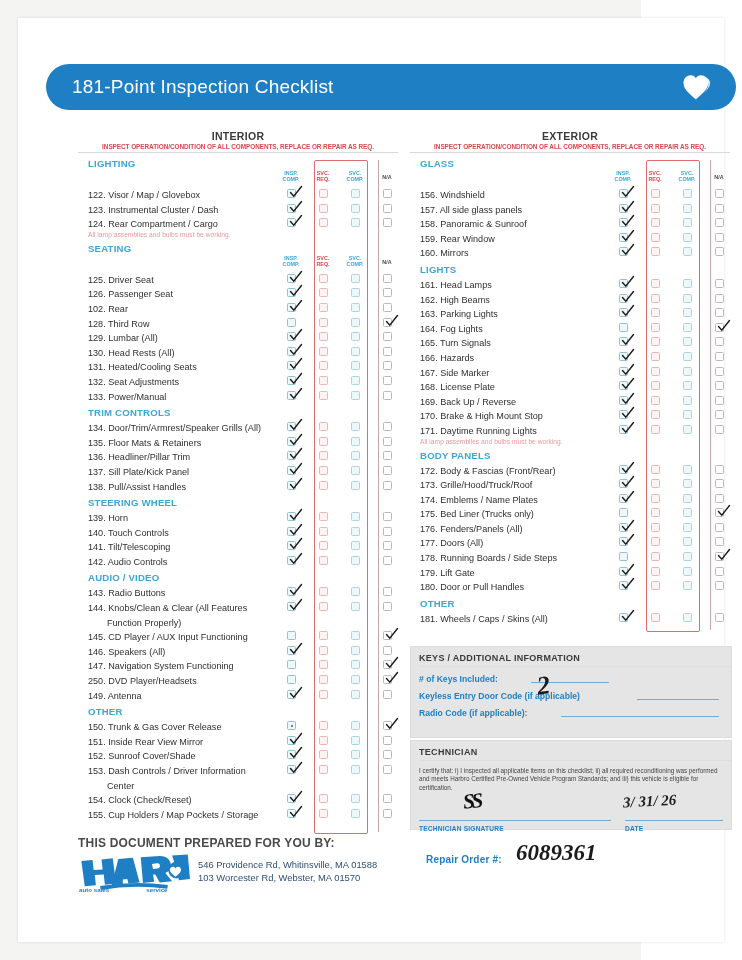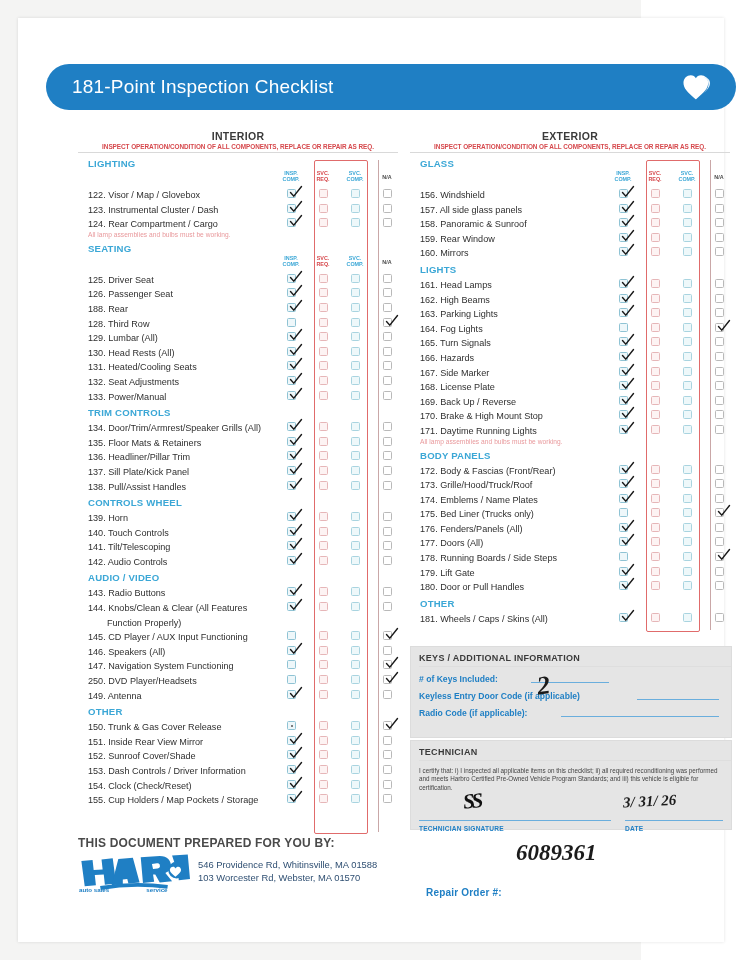--- a/index.html
+++ b/index.html
@@ -148,21 +148,21 @@
     position:absolute; left:60px; top:818px;
     font-size:12px; font-weight:bold; color:#4a4a4a; letter-spacing:.2px;
   }
   .logo{position:absolute;left:60px;top:836px;width:112px;height:40px;}
   .addr{
     position:absolute; left:180px; top:840px;
     font-size:9.4px; color:#2f4f72; line-height:13px;
   }
   .ro{
     position:absolute; left:408px; top:836px;
-    font-size:10px; font-weight:bold; color:#1f7fc4; letter-spacing:.2px;margin-top:33px;
+    font-size:10px; font-weight:bold; color:#1f7fc4; letter-spacing:.2px;
   }
   .ro-val{
     position:absolute; left:498px; top:822px;
     font-size:23px;
   }
 </style>
 </head>
 <body>
 
 <div class="page">
@@ -216,21 +216,21 @@
           <div class="row"><span class="lbl">125. Driver Seat</span><div class="bx c0">
               <svg class="ck" viewBox="0 0 16 16">
                 <path d="M2.5 7.5 L5.8 11.2 L13.5 1.5" stroke="#1a1a1a" stroke-width="1.4" fill="none" stroke-linecap="round"></path>
               </svg>
             </div><div class="bx c1"></div><div class="bx c2"></div><div class="bx c3"></div></div>
           <div class="row"><span class="lbl">126. Passenger Seat</span><div class="bx c0">
               <svg class="ck" viewBox="0 0 16 16">
                 <path d="M2.5 7.5 L5.8 11.2 L13.5 1.5" stroke="#1a1a1a" stroke-width="1.4" fill="none" stroke-linecap="round"></path>
               </svg>
             </div><div class="bx c1"></div><div class="bx c2"></div><div class="bx c3"></div></div>
-          <div class="row"><span class="lbl">188. Rear</span><div class="bx c0">
+          <div class="row"><span class="lbl">102. Rear</span><div class="bx c0">
               <svg class="ck" viewBox="0 0 16 16">
                 <path d="M2.5 7.5 L5.8 11.2 L13.5 1.5" stroke="#1a1a1a" stroke-width="1.4" fill="none" stroke-linecap="round"></path>
               </svg>
             </div><div class="bx c1"></div><div class="bx c2"></div><div class="bx c3"></div></div>
           <div class="row"><span class="lbl">128. Third Row</span><div class="bx c0"></div><div class="bx c1"></div><div class="bx c2"></div><div class="bx c3">
               <svg class="ck" viewBox="0 0 16 16">
                 <path d="M2.5 7.5 L5.8 11.2 L13.5 1.5" stroke="#1a1a1a" stroke-width="1.4" fill="none" stroke-linecap="round"></path>
               </svg>
             </div></div>
           <div class="row"><span class="lbl">129. Lumbar (All)</span><div class="bx c0">
@@ -277,21 +277,21 @@
           <div class="row"><span class="lbl">137. Sill Plate/Kick Panel</span><div class="bx c0">
               <svg class="ck" viewBox="0 0 16 16">
                 <path d="M2.5 7.5 L5.8 11.2 L13.5 1.5" stroke="#1a1a1a" stroke-width="1.4" fill="none" stroke-linecap="round"></path>
               </svg>
             </div><div class="bx c1"></div><div class="bx c2"></div><div class="bx c3"></div></div>
           <div class="row"><span class="lbl">138. Pull/Assist Handles</span><div class="bx c0">
               <svg class="ck" viewBox="0 0 16 16">
                 <path d="M2.5 7.5 L5.8 11.2 L13.5 1.5" stroke="#1a1a1a" stroke-width="1.4" fill="none" stroke-linecap="round"></path>
               </svg>
             </div><div class="bx c1"></div><div class="bx c2"></div><div class="bx c3"></div></div>
-          <div class="grp-title">CONTROLS WHEEL</div>
+          <div class="grp-title">STEERING WHEEL</div>
           <div class="row"><span class="lbl">139. Horn</span><div class="bx c0">
               <svg class="ck" viewBox="0 0 16 16">
                 <path d="M2.5 7.5 L5.8 11.2 L13.5 1.5" stroke="#1a1a1a" stroke-width="1.4" fill="none" stroke-linecap="round"></path>
               </svg>
             </div><div class="bx c1"></div><div class="bx c2"></div><div class="bx c3"></div></div>
           <div class="row"><span class="lbl">140. Touch Controls</span><div class="bx c0">
               <svg class="ck" viewBox="0 0 16 16">
                 <path d="M2.5 7.5 L5.8 11.2 L13.5 1.5" stroke="#1a1a1a" stroke-width="1.4" fill="none" stroke-linecap="round"></path>
               </svg>
             </div><div class="bx c1"></div><div class="bx c2"></div><div class="bx c3"></div></div>
@@ -358,20 +358,21 @@
           <div class="row"><span class="lbl">152. Sunroof Cover/Shade</span><div class="bx c0">
               <svg class="ck" viewBox="0 0 16 16">
                 <path d="M2.5 7.5 L5.8 11.2 L13.5 1.5" stroke="#1a1a1a" stroke-width="1.4" fill="none" stroke-linecap="round"></path>
               </svg>
             </div><div class="bx c1"></div><div class="bx c2"></div><div class="bx c3"></div></div>
           <div class="row"><span class="lbl">153. Dash Controls / Driver Information</span><div class="bx c0">
               <svg class="ck" viewBox="0 0 16 16">
                 <path d="M2.5 7.5 L5.8 11.2 L13.5 1.5" stroke="#1a1a1a" stroke-width="1.4" fill="none" stroke-linecap="round"></path>
               </svg>
             </div><div class="bx c1"></div><div class="bx c2"></div><div class="bx c3"></div></div>
+          <div class="row"><span class="lbl cont">Center</span></div>
           <div class="row"><span class="lbl">154. Clock (Check/Reset)</span><div class="bx c0">
               <svg class="ck" viewBox="0 0 16 16">
                 <path d="M2.5 7.5 L5.8 11.2 L13.5 1.5" stroke="#1a1a1a" stroke-width="1.4" fill="none" stroke-linecap="round"></path>
               </svg>
             </div><div class="bx c1"></div><div class="bx c2"></div><div class="bx c3"></div></div>
           <div class="row"><span class="lbl">155. Cup Holders / Map Pockets / Storage</span><div class="bx c0">
               <svg class="ck" viewBox="0 0 16 16">
                 <path d="M2.5 7.5 L5.8 11.2 L13.5 1.5" stroke="#1a1a1a" stroke-width="1.4" fill="none" stroke-linecap="round"></path>
               </svg>
             </div><div class="bx c1"></div><div class="bx c2"></div><div class="bx c3"></div></div>

